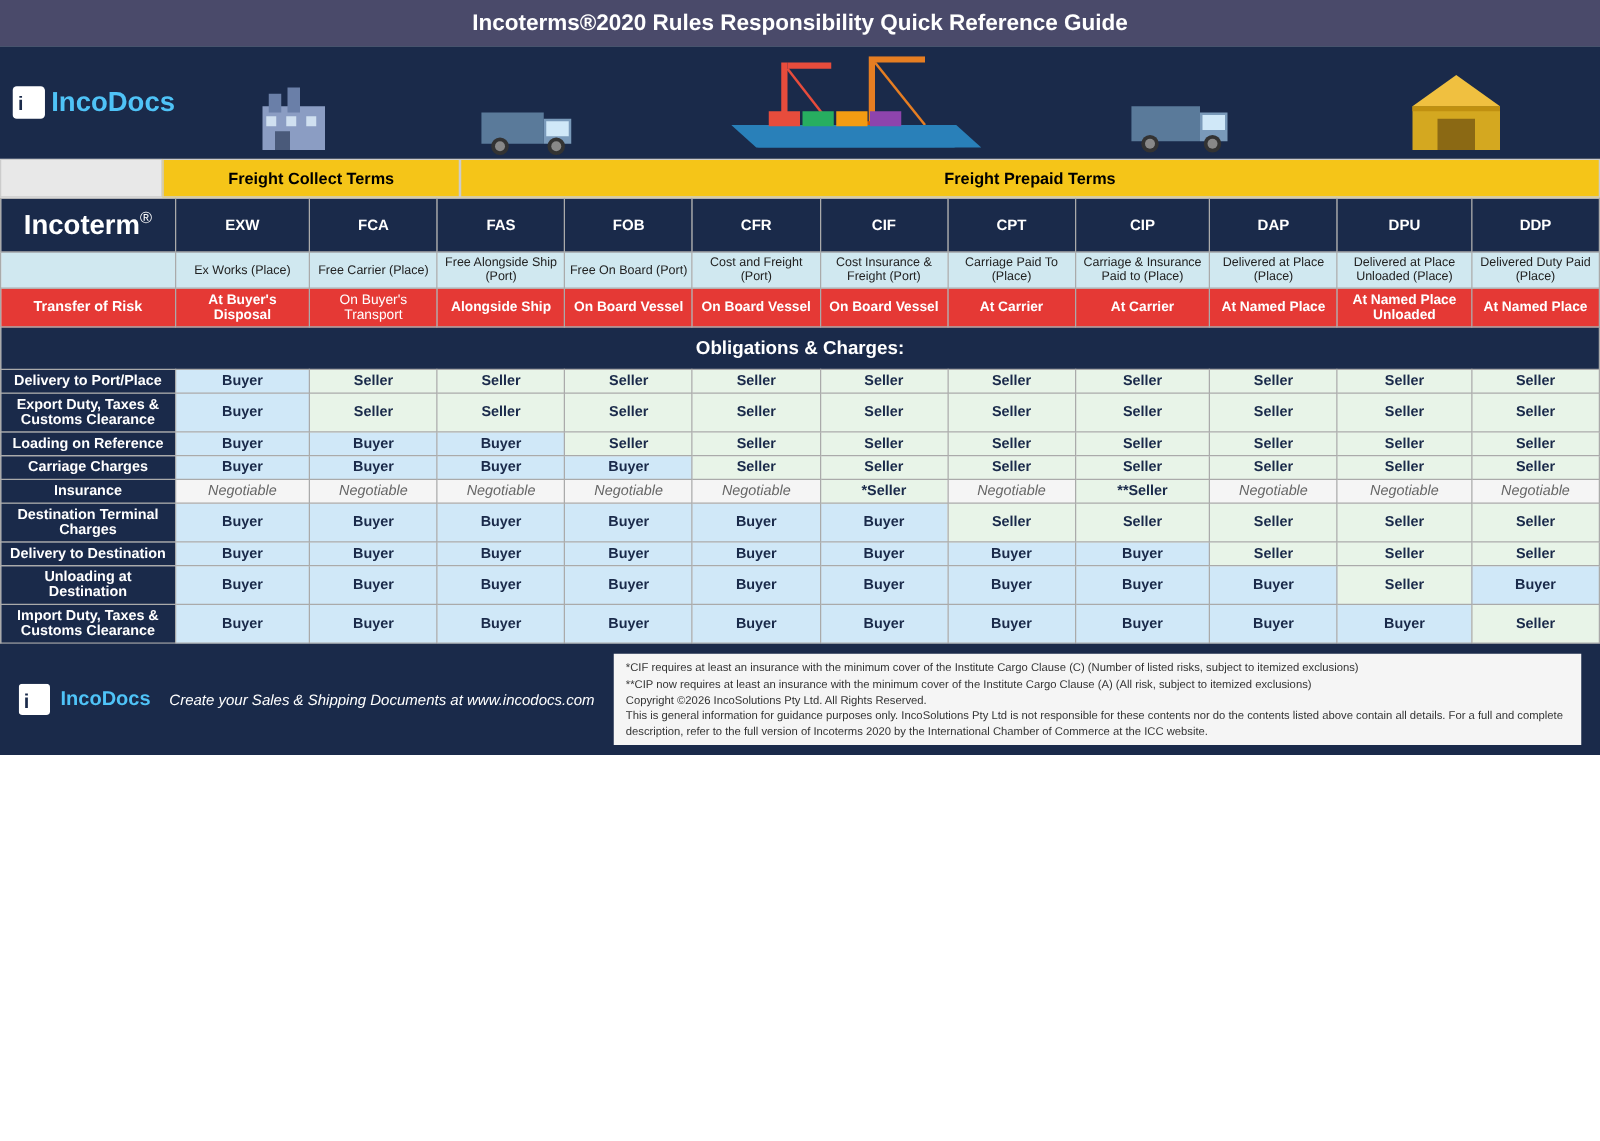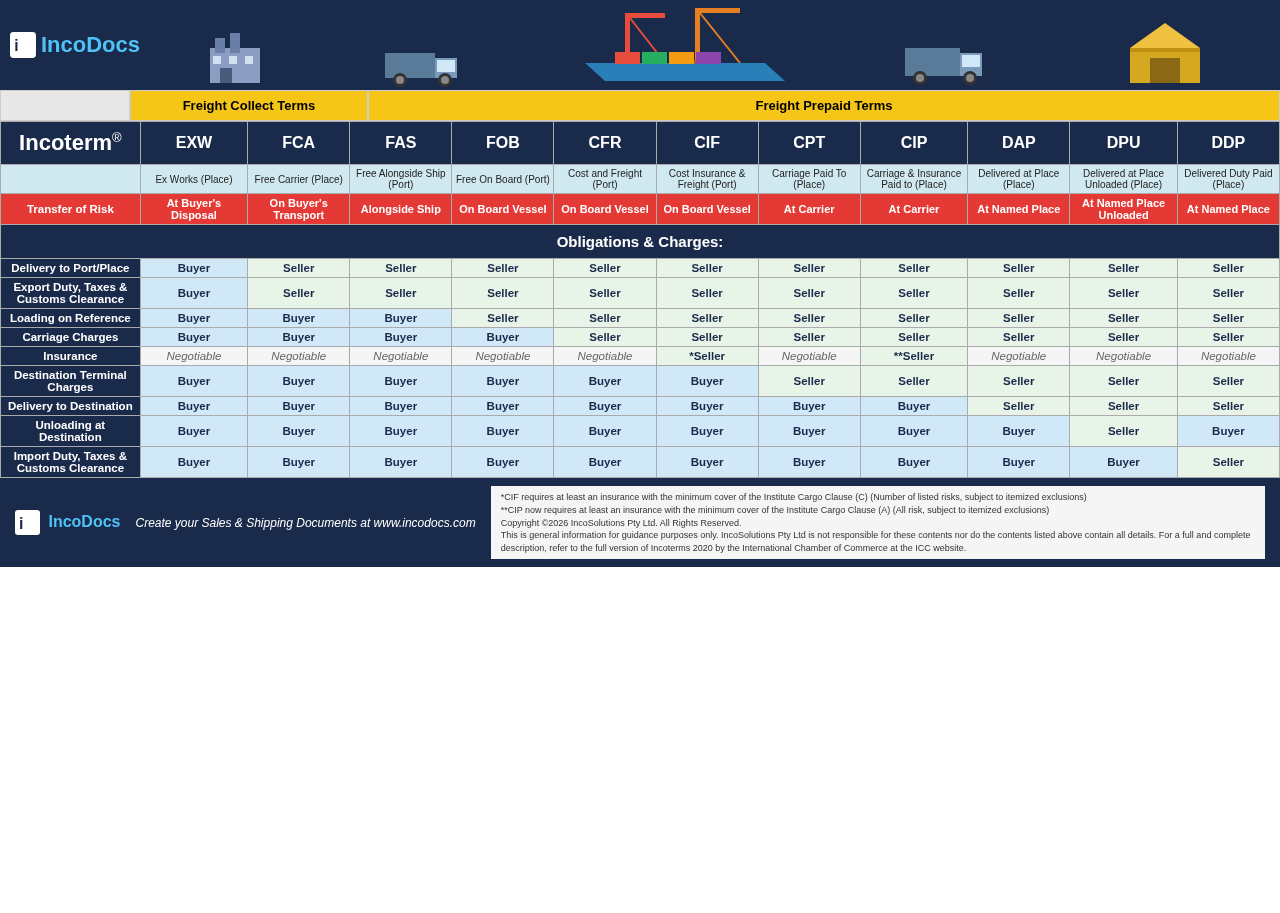--- a/index.html
+++ b/index.html
@@ -72,21 +72,21 @@
       background: #c8e6c9 !important;
       font-weight: bold;
       font-size: 13px;
     }
 
     
     .incoterm-code-row th {
       background: #1a2a4a;
       color: #fff;
       font-weight: bold;
-      font-size: 16px;
+      font-size: 12px;
       padding: 8px 2px;
     }
 
     .incoterm-label-cell {
       background: #1a2a4a !important;
       color: #fff !important;
       font-size: 20px !important;
       font-weight: bold;
       vertical-align: middle;
     }
@@ -168,20 +168,23 @@
       height: 85px;
       justify-content: space-around;
       padding: 0 5px;
     }
   </style>
 </head>
 <body>
 
 <div class="main-container">
 
+  <div class="top-header">
+    <span>Incoterms®2020 Rules Responsibility Quick Reference Guide</span>
+  </div>
 
   <div class="logo-bar">
     <div class="logo-area">
       <svg width="30" height="30" viewBox="0 0 30 30" style="margin-right:5px">
         <rect width="30" height="30" rx="4" fill="#fff"></rect>
         <text x="5" y="22" font-size="18" font-weight="bold" fill="#1a2a4a">i</text>
       </svg>
       <span class="logo-text">
         <span>Inco</span><span style="color:#4fc3f7">Docs</span>
       </span>
@@ -300,21 +303,21 @@
         <td>Carriage Paid To (Place)</td>
         <td>Carriage &amp; Insurance Paid to (Place)</td>
         <td>Delivered at Place (Place)</td>
         <td>Delivered at Place Unloaded (Place)</td>
         <td>Delivered Duty Paid (Place)</td>
       </tr>
 
       <tr>
         <td class="risk-label-cell row-label" style="background:#e53935;color:#fff;">Transfer of Risk</td>
         <td class="risk-row" style="background:#e53935;color:#fff;font-weight:bold;font-size:11px;">At Buyer's Disposal</td>
-        <td class="risk-row" style="background:#e53935;color:#fff;font-weight:bold;font-size:11px;">On Buyer's Transport</td>
+        <td class="risk-row" style="background:#e53935;color:#fff;font-weight:normal;font-size:11px;">On Buyer's Transport</td>
         <td class="risk-row" style="background:#e53935;color:#fff;font-weight:bold;font-size:11px;">Alongside Ship</td>
         <td class="risk-row" style="background:#e53935;color:#fff;font-weight:bold;font-size:11px;">On Board Vessel</td>
         <td class="risk-row" style="background:#e53935;color:#fff;font-weight:bold;font-size:11px;">On Board Vessel</td>
         <td class="risk-row" style="background:#e53935;color:#fff;font-weight:bold;font-size:11px;">On Board Vessel</td>
         <td class="risk-row" style="background:#e53935;color:#fff;font-weight:bold;font-size:11px;">At Carrier</td>
         <td class="risk-row" style="background:#e53935;color:#fff;font-weight:bold;font-size:11px;">At Carrier</td>
         <td class="risk-row" style="background:#e53935;color:#fff;font-weight:bold;font-size:11px;">At Named Place</td>
         <td class="risk-row" style="background:#e53935;color:#fff;font-weight:bold;font-size:11px;">At Named Place Unloaded</td>
         <td class="risk-row" style="background:#e53935;color:#fff;font-weight:bold;font-size:11px;">At Named Place</td>
       </tr>

